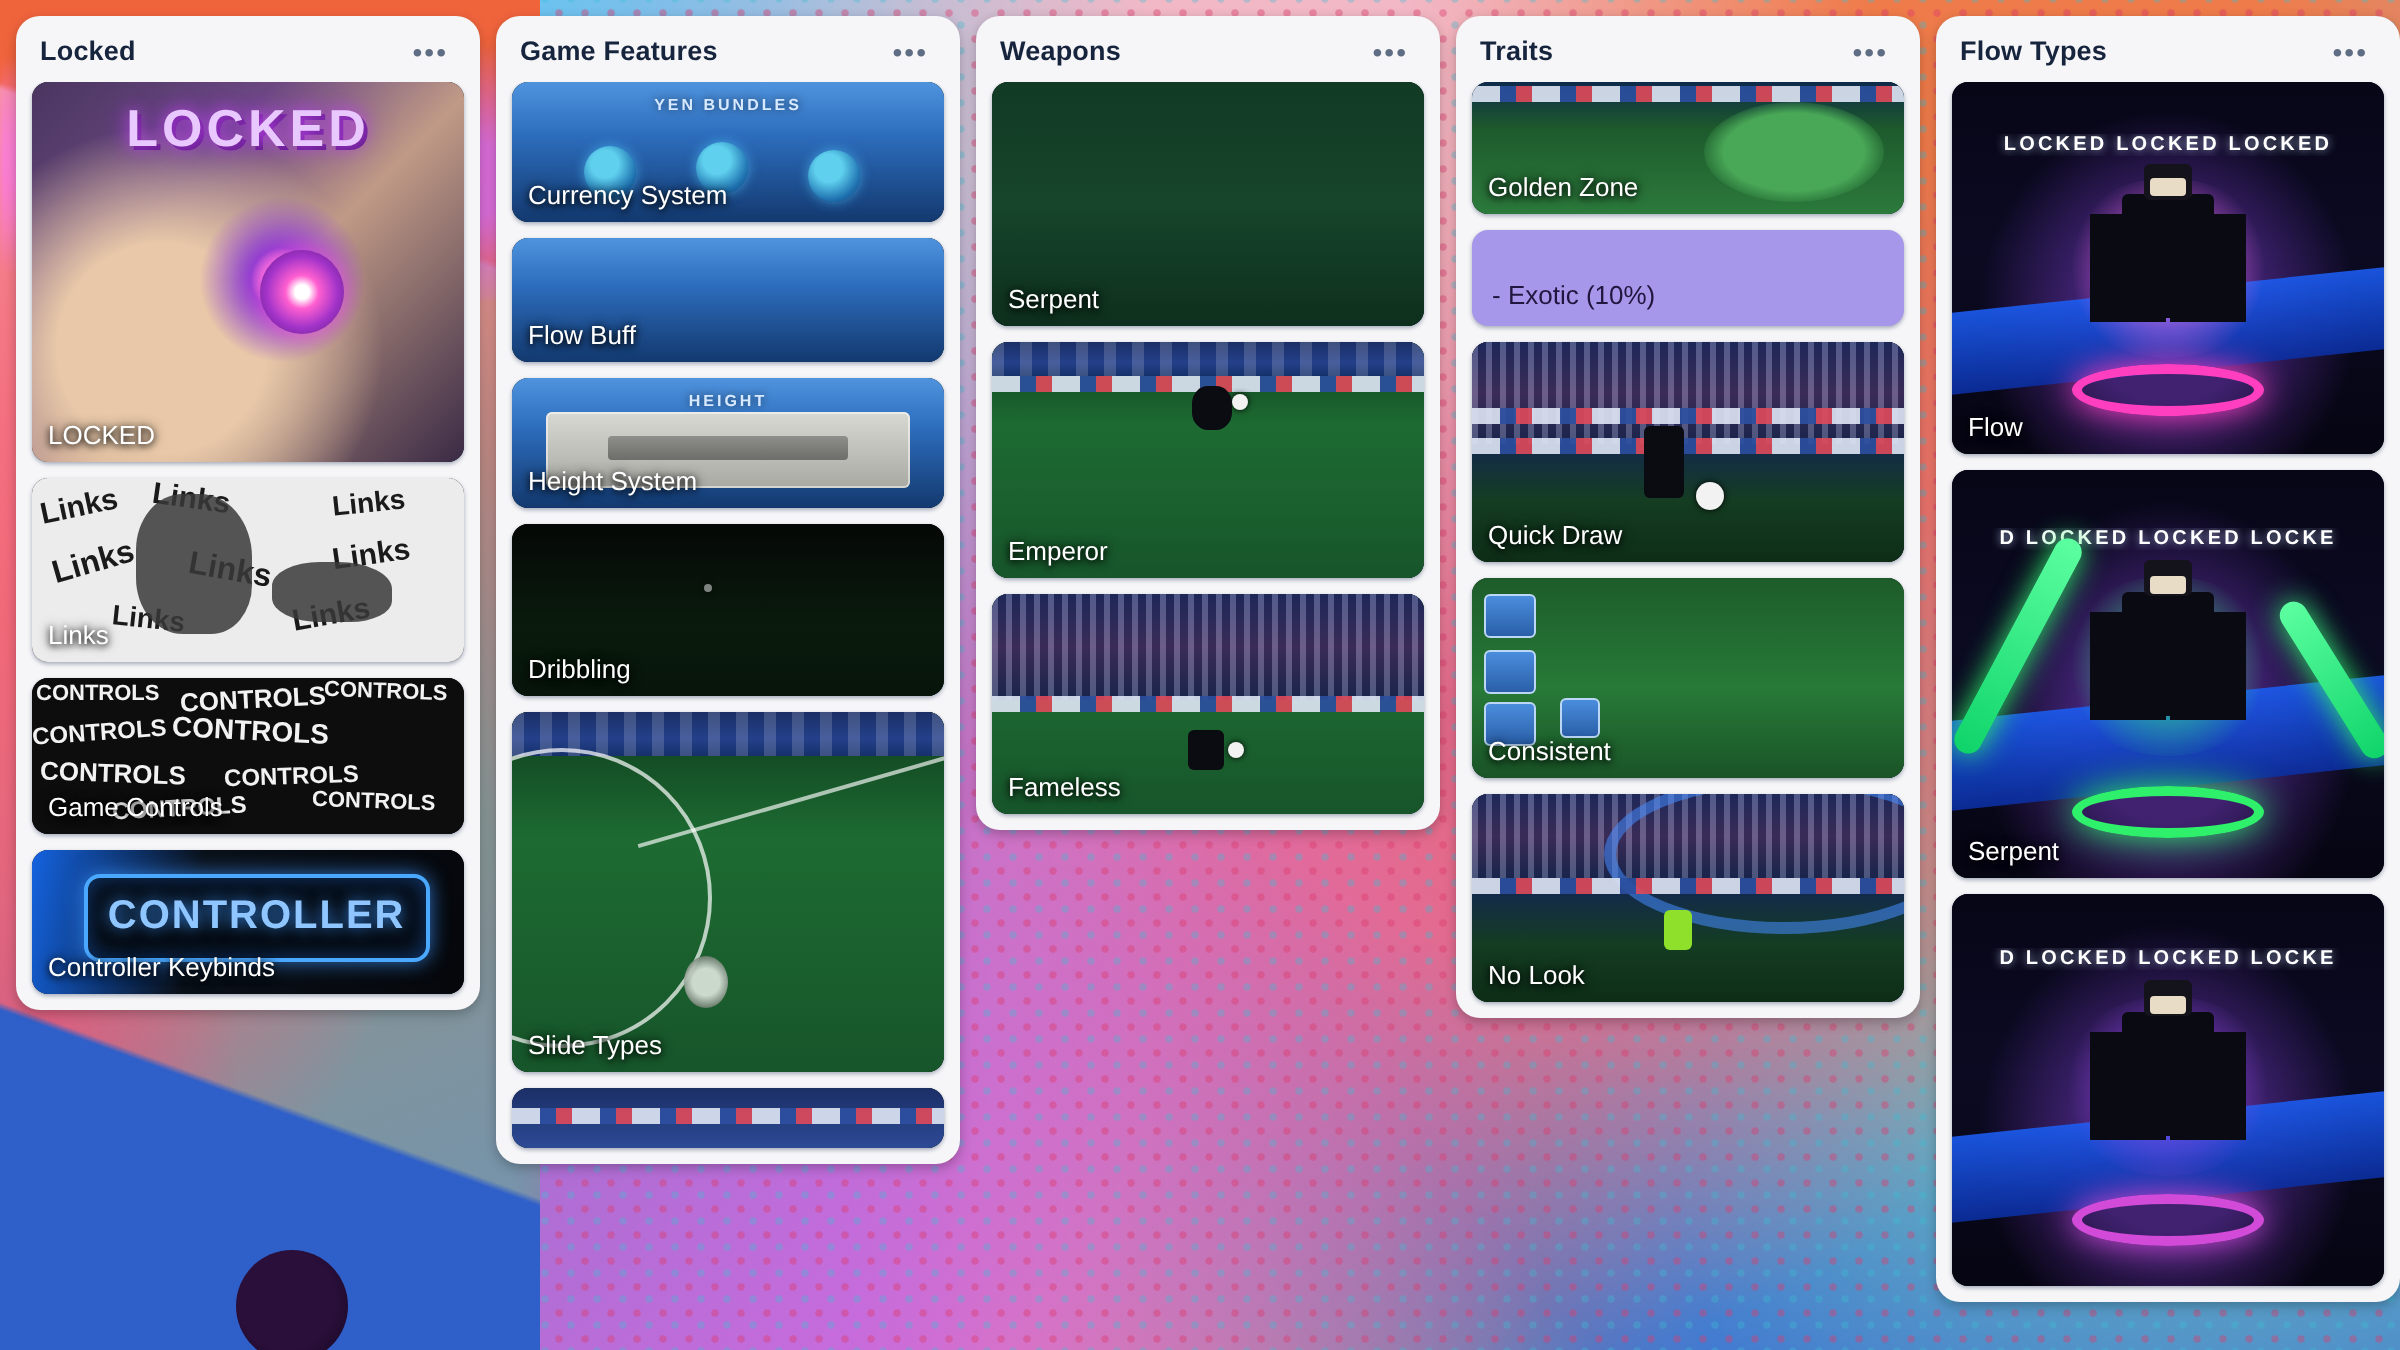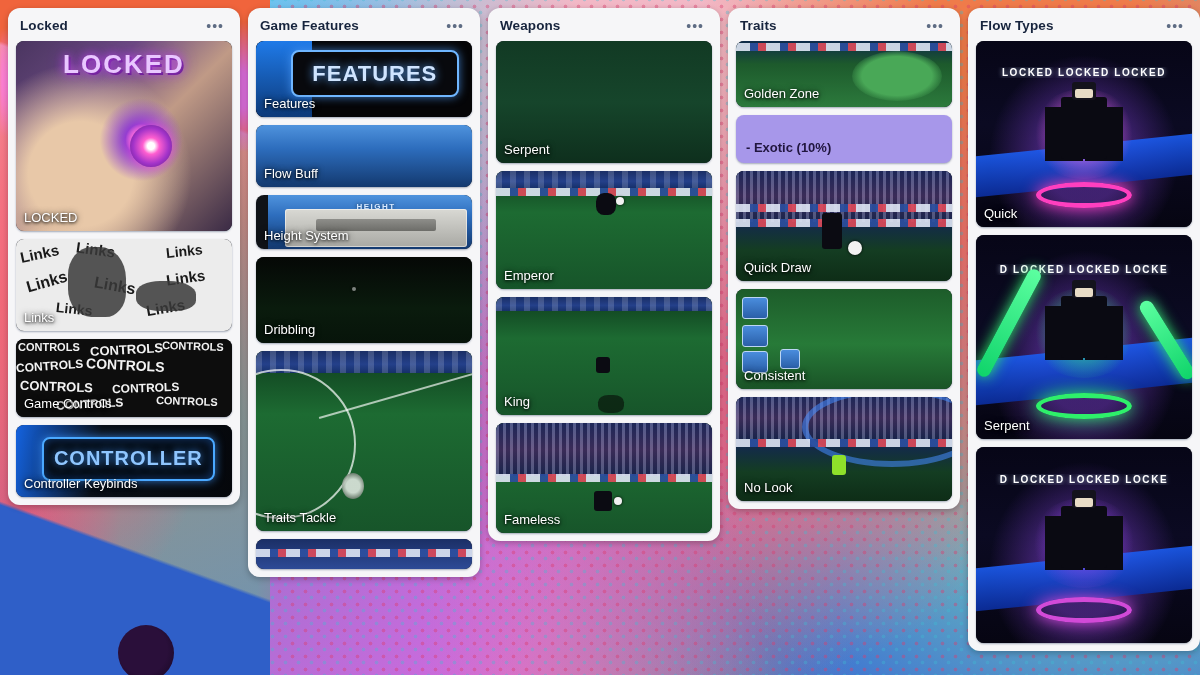--- a/index.html
+++ b/index.html
@@ -110,21 +110,21 @@
   .card .cover { position:relative; width:100%; }
   .card-label {
     position:absolute; left:8px; bottom:6px;
     color:#fff; font-size:13px; font-weight:400;
     text-shadow:0 1px 3px rgba(0,0,0,.95), 0 0 6px rgba(0,0,0,.8);
     white-space:nowrap;
   }
   .card.plain {
     background:#a797ea;
     min-height:48px;
-    display:flex; align-items:flex-end;font-weight:bold;
+    display:flex; align-items:flex-end;
   }
   .card.plain .plain-text {
     color:#21163f; font-size:13px; padding:6px 10px 8px 10px;
   }
 
   
   .art { position:absolute; inset:0; }
 
   
   .pitch {
@@ -371,38 +371,38 @@
         </div>
       </div>
     </div>
     <div class="column">
       <div class="col-header">
         <div class="col-title">Game Features</div>
         <div class="col-menu">•••</div>
       </div>
       <div class="col-cards">
         <div class="card">
-          <div class="cover" style="height: 76px;">
-            <div class="art features-cover">
-              <div class="blue-strip"></div>
-              <div class="feat-box">
-                <div class="feat-text">FEATURES</div>
-              </div>
-            </div>
-          </div>
-          <div class="card-label">Features</div>
+          <div class="cover" style="height: 70px;">
+            <div class="art bluepanel">
+              <div class="bp-title">YEN BUNDLES</div>
+              <div class="coin" style="left:36px;top:32px;"></div>
+              <div class="coin" style="left:92px;top:30px;"></div>
+              <div class="coin" style="left:148px;top:34px;"></div>
+            </div>
+          </div>
+          <div class="card-label">Currency System</div>
         </div>
         <div class="card">
           <div class="cover" style="height: 62px;">
             <div class="art bluepanel"></div>
           </div>
           <div class="card-label">Flow Buff</div>
         </div>
         <div class="card">
-          <div class="cover" style="height: 54px; margin-left: 12px;">
+          <div class="cover" style="height: 65px;">
             <div class="art bluepanel">
               <div class="bp-title">HEIGHT</div>
               <div class="height-ui"></div>
               <div class="height-ui-btn"></div>
             </div>
           </div>
           <div class="card-label">Height System</div>
         </div>
         <div class="card">
           <div class="cover" style="height: 86px;">
@@ -414,21 +414,21 @@
         </div>
         <div class="card">
           <div class="cover" style="height: 180px;">
             <div class="art pitch">
               <div class="stand" style="height:12%;"></div>
               <div class="line-arc" style="left:-50px;top:18px;width:150px;height:150px;"></div>
               <div class="line-h" style="left:60px;top:44px;width:160px;transform:rotate(-16deg);"></div>
               <div class="player" style="left:86px;top:122px;width:22px;height:26px;border-radius:50%;background:radial-gradient(circle,#dfe7df 0 40%,#2b3a2b 100%);opacity:.9;"></div>
             </div>
           </div>
-          <div class="card-label">Traits Tackle</div>
+          <div class="card-label">Slide Types</div>
         </div>
         <div class="card">
           <div class="cover" style="height: 30px;">
             <div class="art" style="background:linear-gradient(180deg,#1b2f66,#2d4a96);">
               <div class="adboard" style="top:10px;"></div>
             </div>
           </div>
         </div>
       </div>
     </div>
@@ -447,30 +447,20 @@
         <div class="card">
           <div class="cover" style="height: 118px;">
             <div class="art pitch">
               <div class="stand" style="height:14%;"></div>
               <div class="adboard" style="top:14%;"></div>
               <div class="ball" style="left:120px;top:26px;"></div>
               <div class="player" style="left:100px;top:22px;width:20px;height:22px;border-radius:40%;"></div>
             </div>
           </div>
           <div class="card-label">Emperor</div>
-        </div>
-        <div class="card">
-          <div class="cover" style="height: 118px;">
-            <div class="art pitch">
-              <div class="stand" style="height:12%;"></div>
-              <div class="player" style="left:100px;top:60px;width:14px;height:16px;"></div>
-              <div class="player" style="left:102px;top:98px;width:26px;height:18px;background:#08150b;opacity:.7;border-radius:40%;"></div>
-            </div>
-          </div>
-          <div class="card-label">King</div>
         </div>
         <div class="card">
           <div class="cover" style="height: 110px;">
             <div class="art pitch">
               <div class="stand crowd" style="height:48%;"></div>
               <div class="adboard" style="top:46%;"></div>
               <div class="ball" style="left:118px;top:74px;"></div>
               <div class="player" style="left:98px;top:68px;width:18px;height:20px;"></div>
             </div>
           </div>
@@ -543,21 +533,21 @@
             <div class="art roblox">
               <div class="rb-banner">LOCKED LOCKED LOCKED</div>
               <div class="rb-floor"></div>
               <div class="rb-glow"></div>
               <div class="rb-body"></div>
               <div class="rb-head"></div>
               <div class="rb-face"></div>
               <div class="rb-ring"></div>
             </div>
           </div>
-          <div class="card-label">Quick</div>
+          <div class="card-label">Flow</div>
         </div>
         <div class="card">
           <div class="cover" style="height: 204px;">
             <div class="art roblox">
               <div class="rb-banner">D LOCKED LOCKED LOCKE</div>
               <div class="rb-floor"></div>
               <div class="rb-glow green"></div>
               <div class="rb-blade" style="left:26px;top:28px;transform:rotate(28deg);"></div>
               <div class="rb-blade" style="right:18px;top:60px;transform:rotate(-32deg);height:90px;"></div>
               <div class="rb-body"></div>

